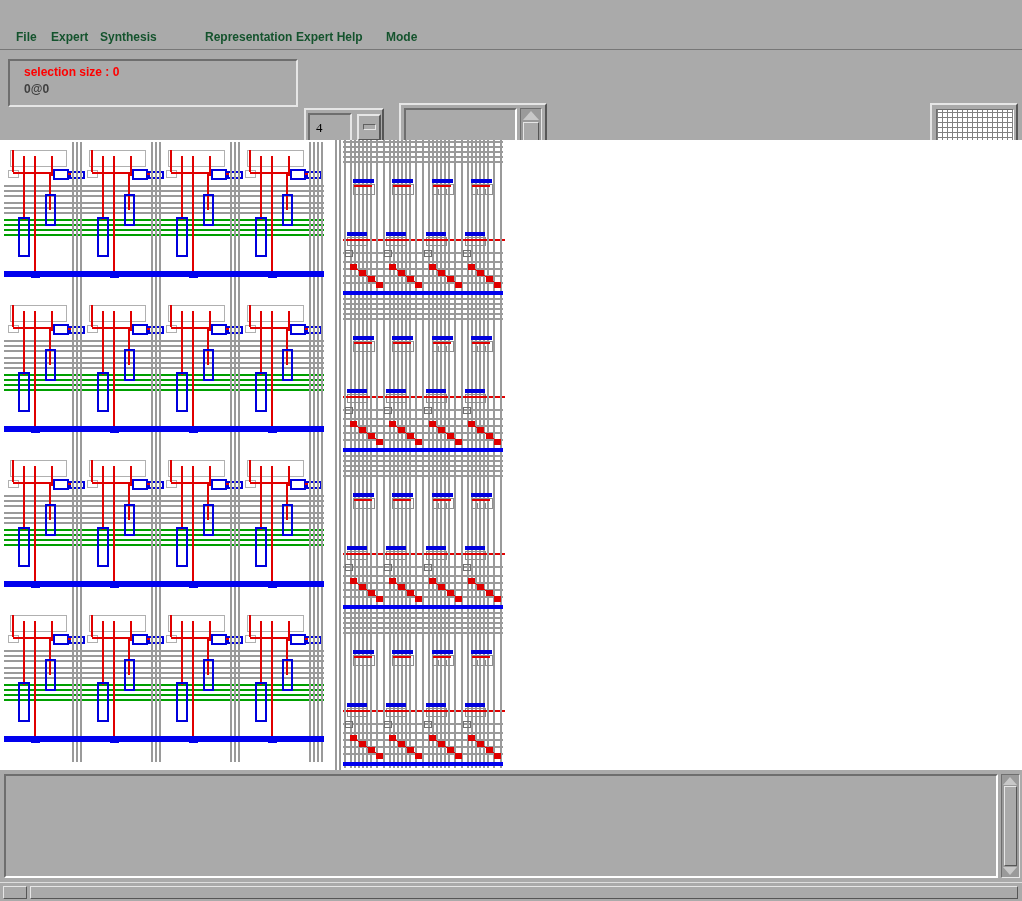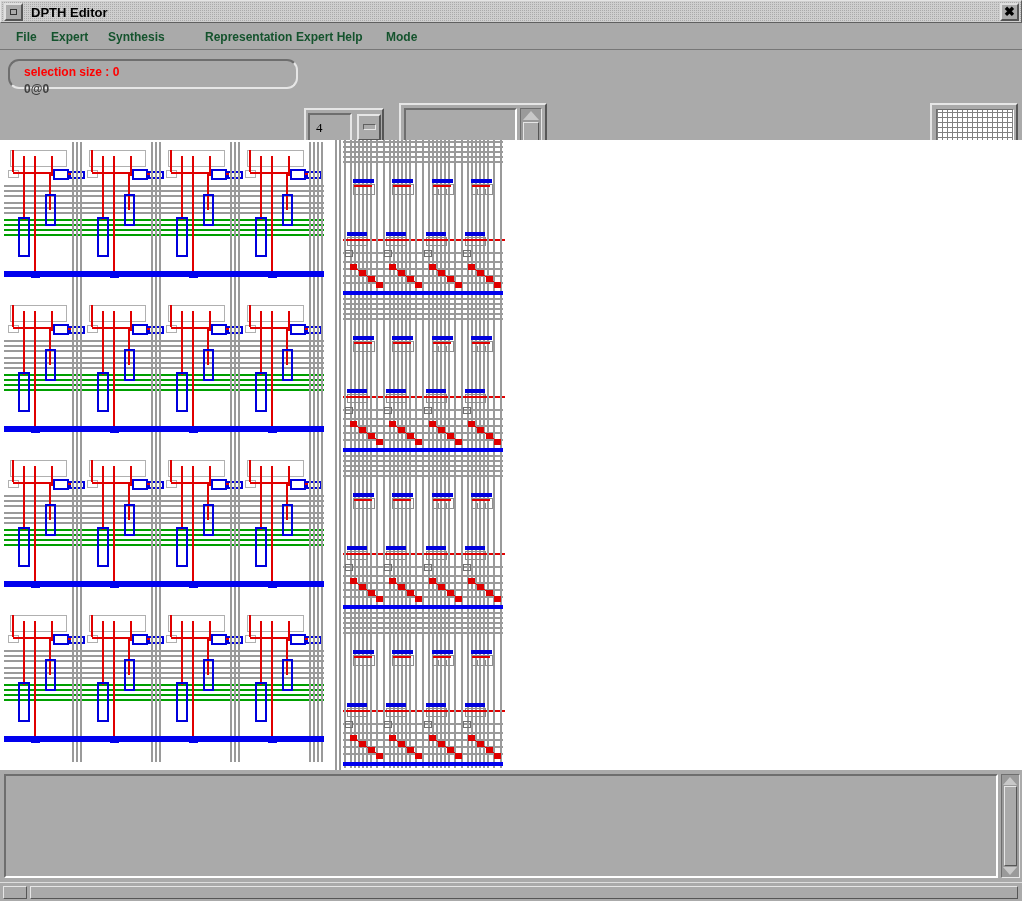--- a/index.html
+++ b/index.html
@@ -69,21 +69,21 @@
     border-top:2px solid #6e6e6e;border-left:2px solid #6e6e6e;
     border-bottom:2px solid #e6e6e6;border-right:2px solid #e6e6e6;
     box-sizing:border-box;background:#aaaaaa;
   }
   .raised{
     border-top:2px solid #e6e6e6;border-left:2px solid #e6e6e6;
     border-bottom:2px solid #565656;border-right:2px solid #565656;
     box-sizing:border-box;background:#aaaaaa;
   }
 
-  .sel-frame{position:absolute;left:8px;top:8px;width:290px;height:30px;border-radius:11px;}
+  .sel-frame{position:absolute;left:8px;top:8px;width:290px;height:48px;}
   .sel-line1{position:absolute;left:14px;top:4px;font-size:12px;font-weight:bold;color:#ff0000;white-space:nowrap;}
   .sel-line2{position:absolute;left:14px;top:21px;font-size:12px;font-weight:bold;color:#404040;white-space:nowrap;}
 
   .spin-frame{position:absolute;left:304px;top:57px;width:80px;height:40px;}
   .spin-box{position:absolute;left:308px;top:62px;width:44px;height:29px;}
   .spin-val{position:absolute;left:6px;top:5px;font-size:13px;color:#000;font-family:"Liberation Serif",serif;}
   .spin-btn{position:absolute;left:357px;top:63px;width:24px;height:27px;cursor:pointer;}
   .spin-btn .dash{
     position:absolute;left:4px;top:8px;width:13px;height:6px;
     border-top:1px solid #606060;border-left:1px solid #606060;
@@ -191,32 +191,25 @@
     border-top:1px solid #e6e6e6;border-left:1px solid #e6e6e6;
     border-bottom:1px solid #565656;border-right:1px solid #565656;
     box-sizing:border-box;
   }
 </style>
 </head>
 <body>
 
 <div class="app">
 
-  <div class="titlebar">
-    <div class="tb-menu-btn">
-      <div class="gl"></div>
-    </div>
-    <div class="tb-title">DPTH Editor</div>
-    <div class="tb-close">✖</div>
-  </div>
 
   <div class="menubar">
     <div class="mi" style="left:10px">File</div>
     <div class="mi" style="left:45px">Expert</div>
-    <div class="mi" style="left:102px">Synthesis</div>
+    <div class="mi" style="left:94px">Synthesis</div>
     <div class="mi" style="left:199px">Representation</div>
     <div class="mi" style="left:290px">Expert Help</div>
     <div class="mi" style="left:380px">Mode</div>
   </div>
 
   <div class="toolarea">
 
     <div class="sel-frame sunken">
       <div class="sel-line1">selection size : 0</div>
       <div class="sel-line2">0@0</div>

